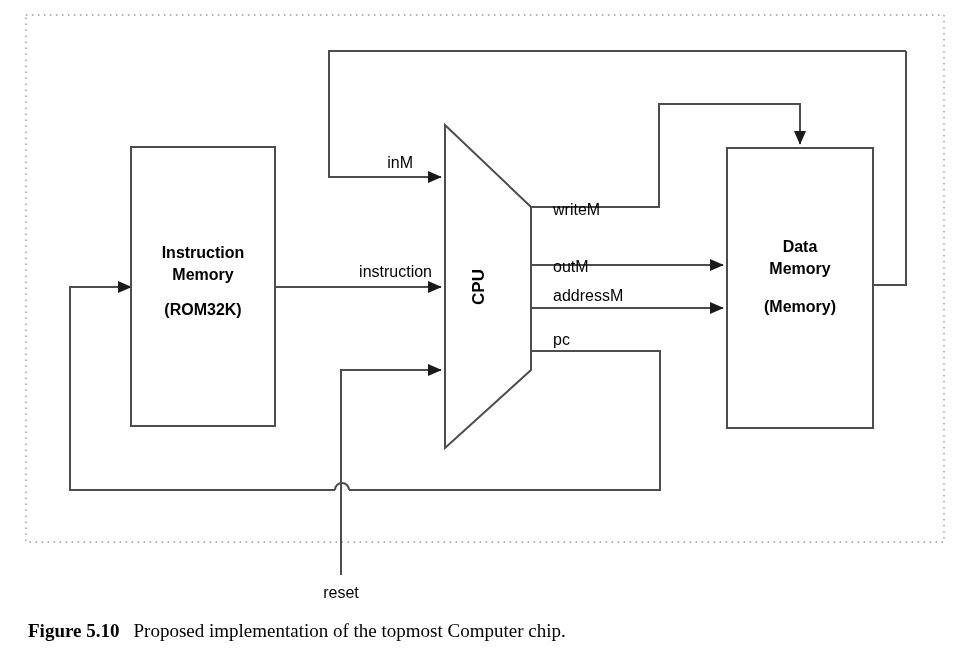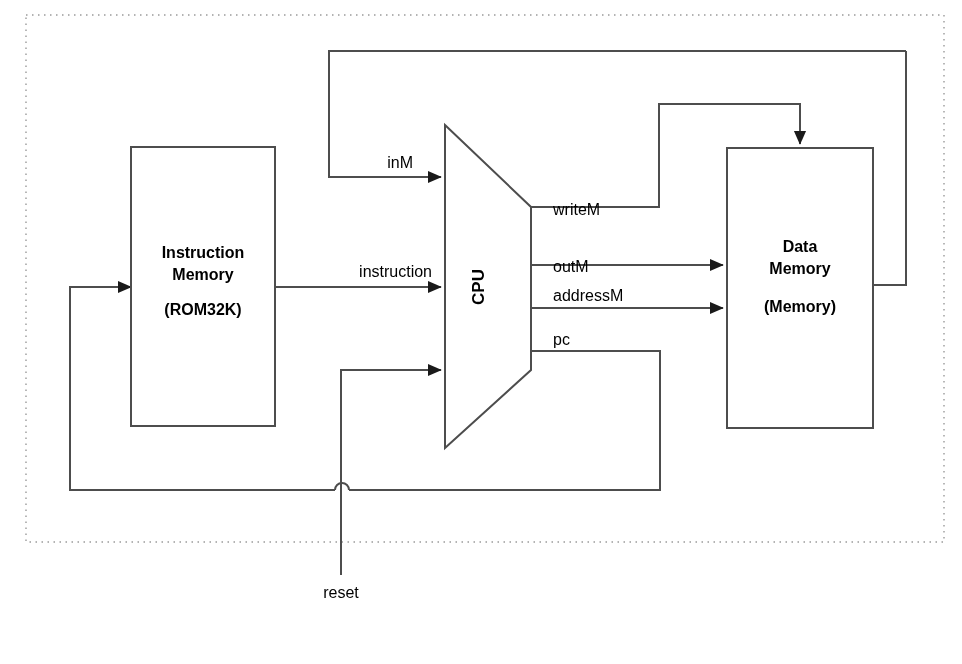--- a/index.html
+++ b/index.html
@@ -128,14 +128,17 @@
 
     <text x="413" y="168" class="wire-label" text-anchor="end">inM</text>
     <text x="432" y="277" class="wire-label" text-anchor="end">instruction</text>
     <text x="553" y="215" class="wire-label">writeM</text>
     <text x="553" y="272" class="wire-label">outM</text>
     <text x="553" y="301" class="wire-label">addressM</text>
     <text x="553" y="345" class="wire-label">pc</text>
     <text x="341" y="598" class="wire-label" text-anchor="middle">reset</text>
   </svg>
 
+  <div class="caption">
+    <span class="fignum">Figure 5.10</span><span>Proposed implementation of the topmost Computer chip.</span>
+  </div>
 
 </div>
 
 </body></html>

